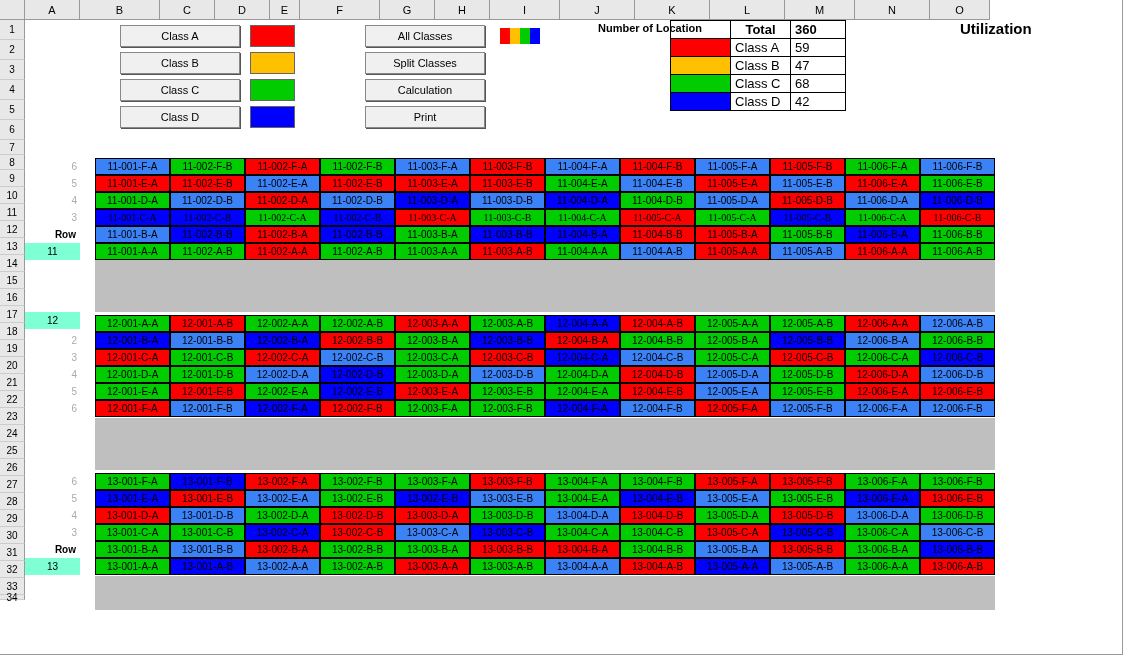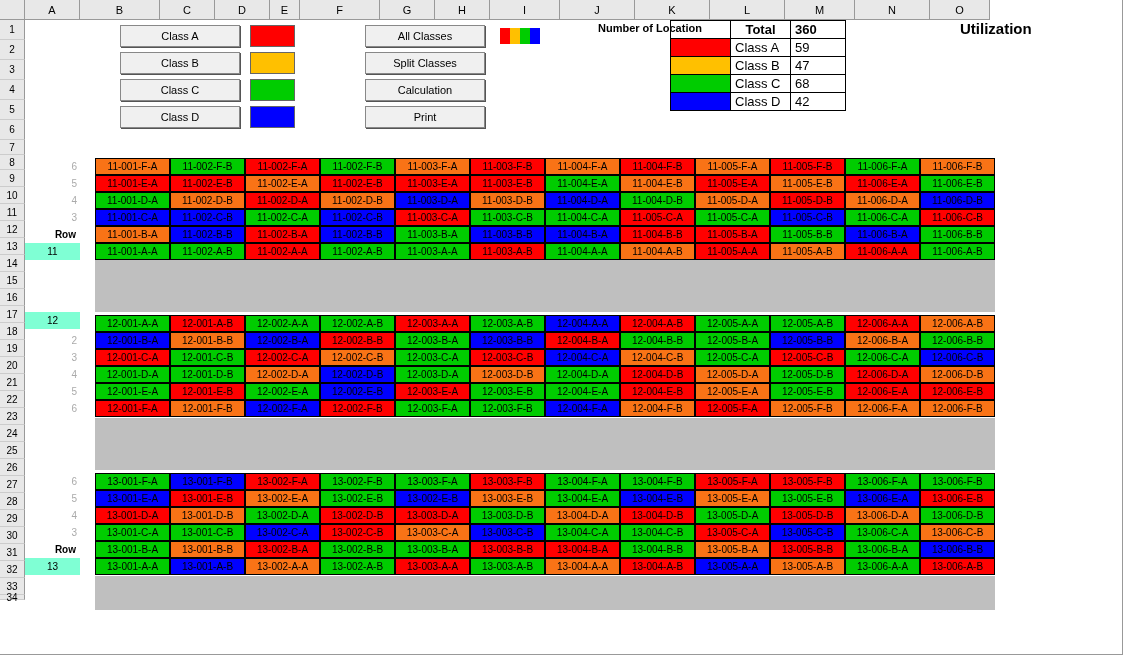--- a/index.html
+++ b/index.html
@@ -35,21 +35,21 @@
 
   .util{position:absolute;font-size:15px;}
   .util .v{border:1px solid #000;padding:1px 4px;width:55px;text-align:right;display:block;height:17px;}
 
   .rowlbl{font-weight:bold;display:flex;justify-content:flex-end;align-items:center;padding-right:4px;}
   .rownum{background:#7fffd4;display:flex;justify-content:center;align-items:center;}
 
   .loc-row{position:absolute;display:flex;}
   .loc{width:75px;height:17px;border:1px solid #000;display:flex;align-items:center;justify-content:center;font-size:10px;overflow:hidden;color:#000;}
   .c-red{background:#ff0000;}
-  .c-yellow{background:#f97316;text-align:right;}
+  .c-yellow{background:#3b82f6;text-align:right;}
   .c-green{background:#00cc00;}
   .c-blue{background:#0000ff;color:#000;}
 
   .block-gray{position:absolute;background:#bfbfbf;}
   .leftnum{position:absolute;width:55px;height:17px;display:flex;align-items:center;justify-content:flex-end;padding-right:3px;color:#aaa;font-size:10px;}
 </style>
 </head>
 <body>
 
 <div class="sheet">
@@ -220,21 +220,21 @@
         <div class="loc c-blue">11-003-D-A</div>
         <div class="loc c-yellow">11-003-D-B</div>
         <div class="loc c-blue">11-004-D-A</div>
         <div class="loc c-green">11-004-D-B</div>
         <div class="loc c-yellow">11-005-D-A</div>
         <div class="loc c-red">11-005-D-B</div>
         <div class="loc c-yellow">11-006-D-A</div>
         <div class="loc c-blue">11-006-D-B</div>
       </div>
       <div class="leftnum" style="left: 25px; top: 192px;">4</div>
-      <div class="loc-row" style="left: 95px; top: 209px;">
+      <div class="loc-row" style="left: 95px; top: 209px; font-family: Liberation Serif, serif;">
         <div class="loc c-blue">11-001-C-A</div>
         <div class="loc c-blue">11-002-C-B</div>
         <div class="loc c-green">11-002-C-A</div>
         <div class="loc c-blue">11-002-C-B</div>
         <div class="loc c-red">11-003-C-A</div>
         <div class="loc c-green">11-003-C-B</div>
         <div class="loc c-green">11-004-C-A</div>
         <div class="loc c-red">11-005-C-A</div>
         <div class="loc c-green">11-005-C-A</div>
         <div class="loc c-blue">11-005-C-B</div>

